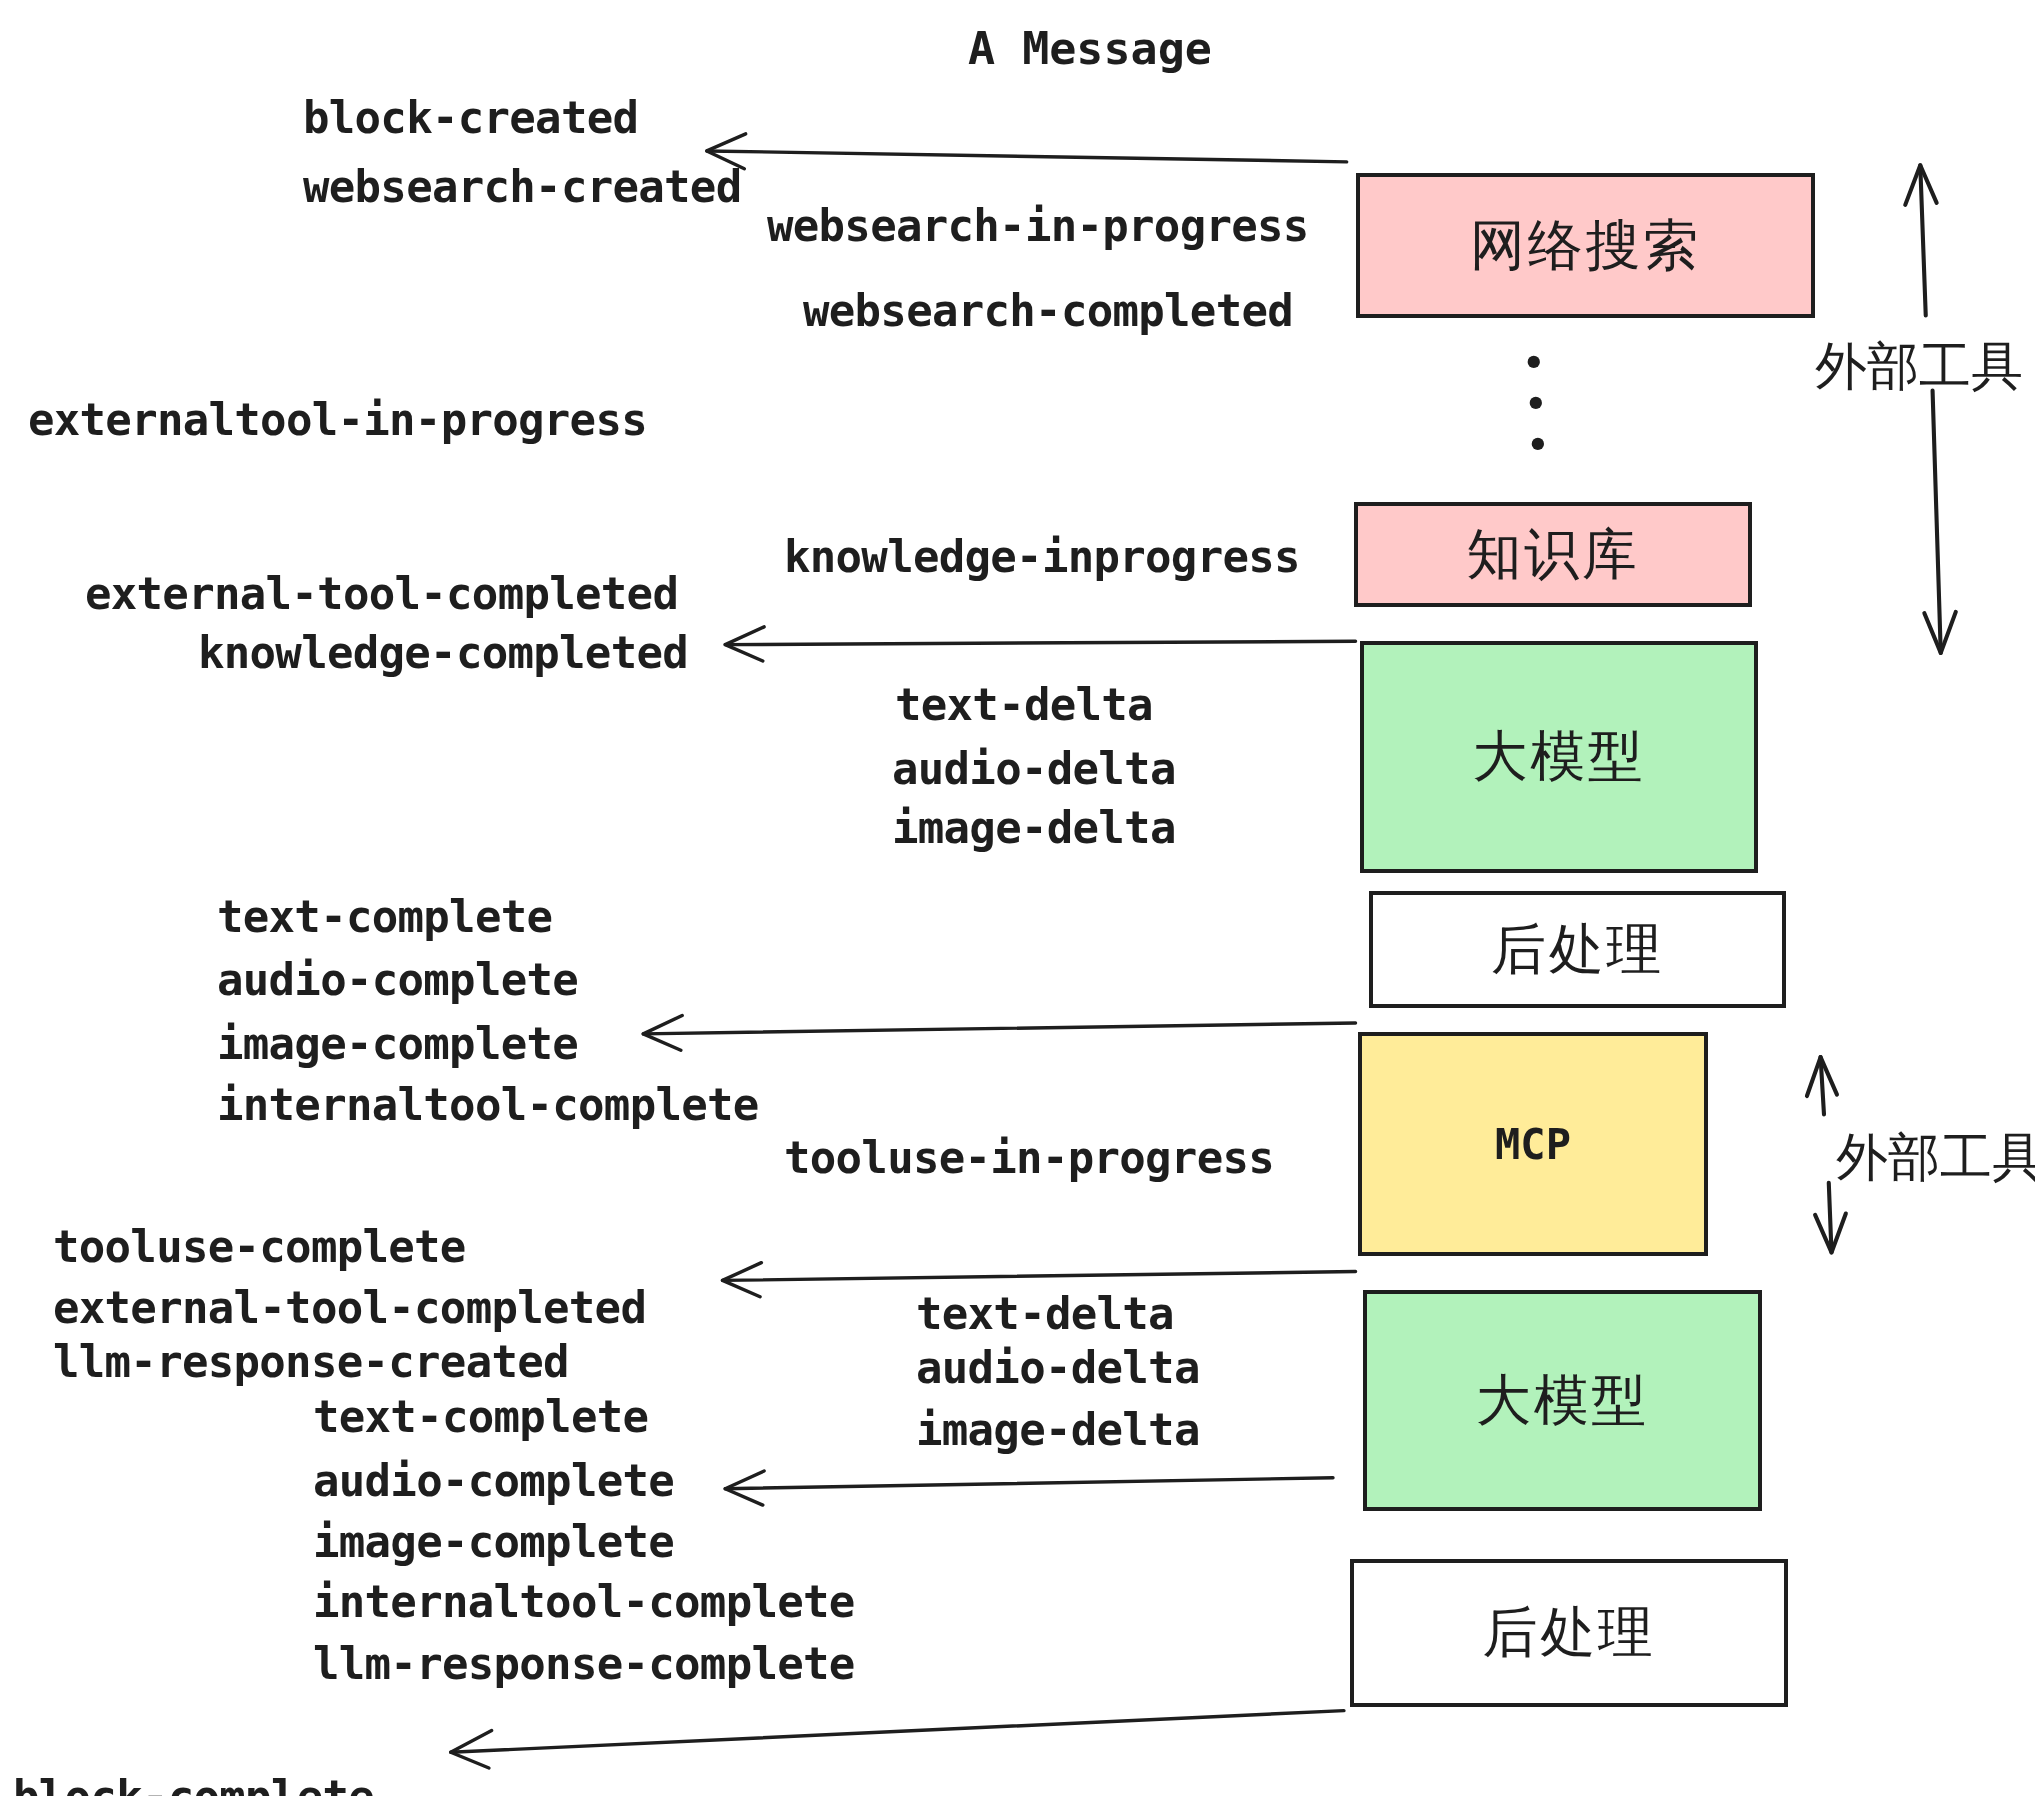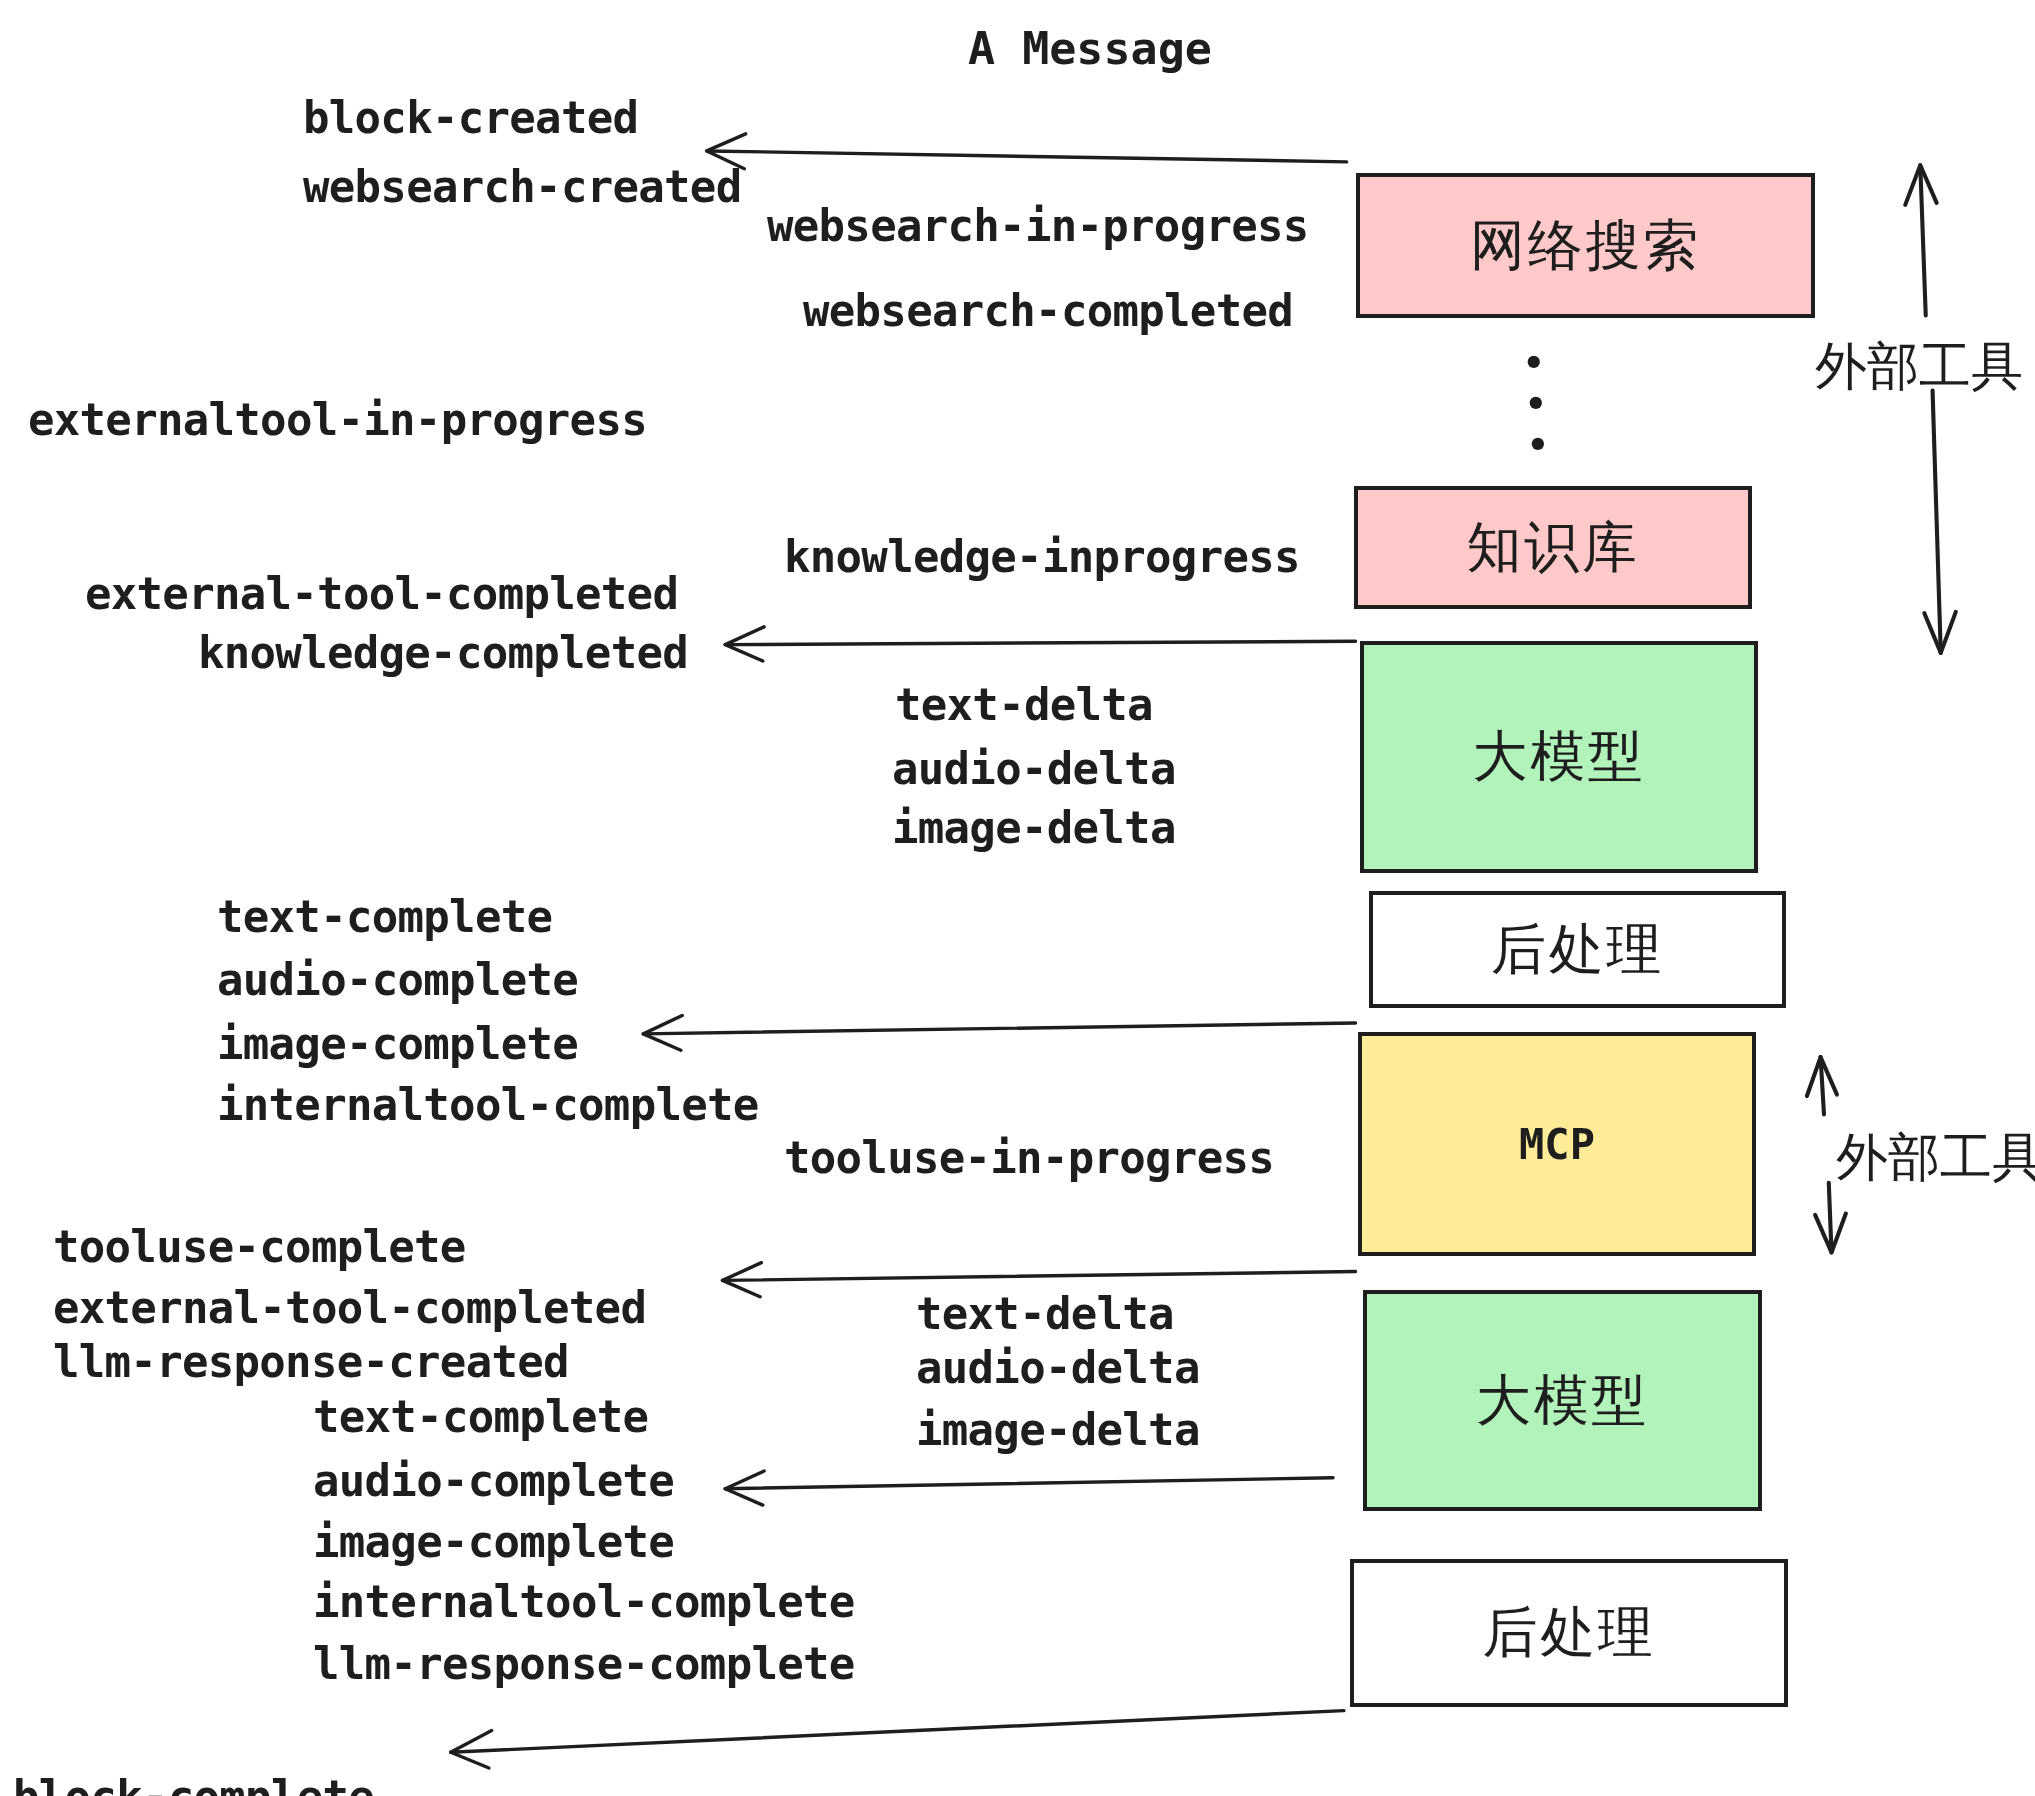--- a/index.html
+++ b/index.html
@@ -163,30 +163,30 @@
   <div class="evt" style="left:313px;top:1459px;">audio-complete</div>
   <div class="evt" style="left:313px;top:1520px;">image-complete</div>
   <div class="evt" style="left:313px;top:1580px;">internaltool-complete</div>
   <div class="evt" style="left:313px;top:1642px;">llm-response-complete</div>
 
   <div class="evt" style="left:13px;top:1731px;margin-top:44px;">block-complete</div>
 
   <div class="box" style="left: 1356px; top: 173px; width: 459px; height: 145px; background: rgb(255, 201, 201);">
     <span class="cjk">网络搜索</span>
   </div>
-  <div class="box" style="left: 1354px; top: 486px; width: 398px; height: 123px; background: rgb(255, 201, 201);">
+  <div class="box" style="left: 1354px; top: 502px; width: 398px; height: 105px; background: rgb(255, 201, 201);">
     <span class="cjk">知识库</span>
   </div>
   <div class="box" style="left: 1360px; top: 641px; width: 398px; height: 232px; background: rgb(178, 242, 187);">
     <span class="cjk">大模型</span>
   </div>
   <div class="box" style="left: 1369px; top: 891px; width: 417px; height: 117px; background: rgb(255, 255, 255);">
     <span class="cjk">后处理</span>
   </div>
-  <div class="box" style="left: 1358px; top: 1032px; width: 398px; height: 224px; background: rgb(255, 236, 153);">
+  <div class="box" style="left: 1358px; top: 1032px; width: 350px; height: 224px; background: rgb(255, 236, 153);">
     <span class="mono">MCP</span>
   </div>
   <div class="box" style="left: 1363px; top: 1290px; width: 399px; height: 221px; background: rgb(178, 242, 187);">
     <span class="cjk">大模型</span>
   </div>
   <div class="box" style="left: 1350px; top: 1559px; width: 438px; height: 148px; background: rgb(255, 255, 255);">
     <span class="cjk">后处理</span>
   </div>
 
   <div class="side-label" style="left:1815px;top:332px;">外部工具</div>

